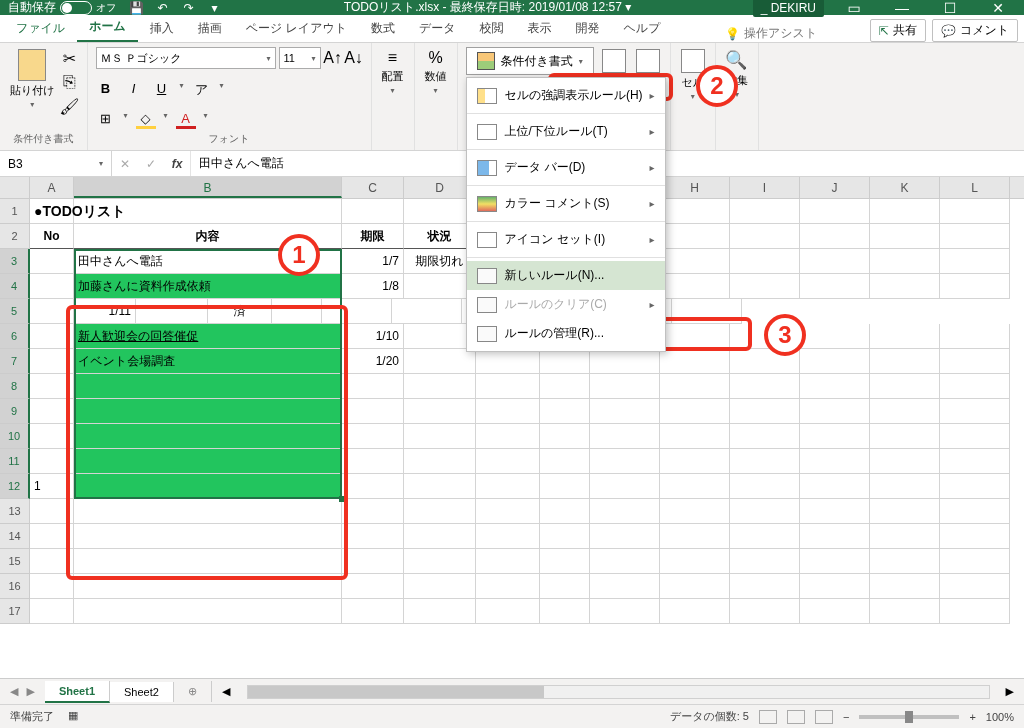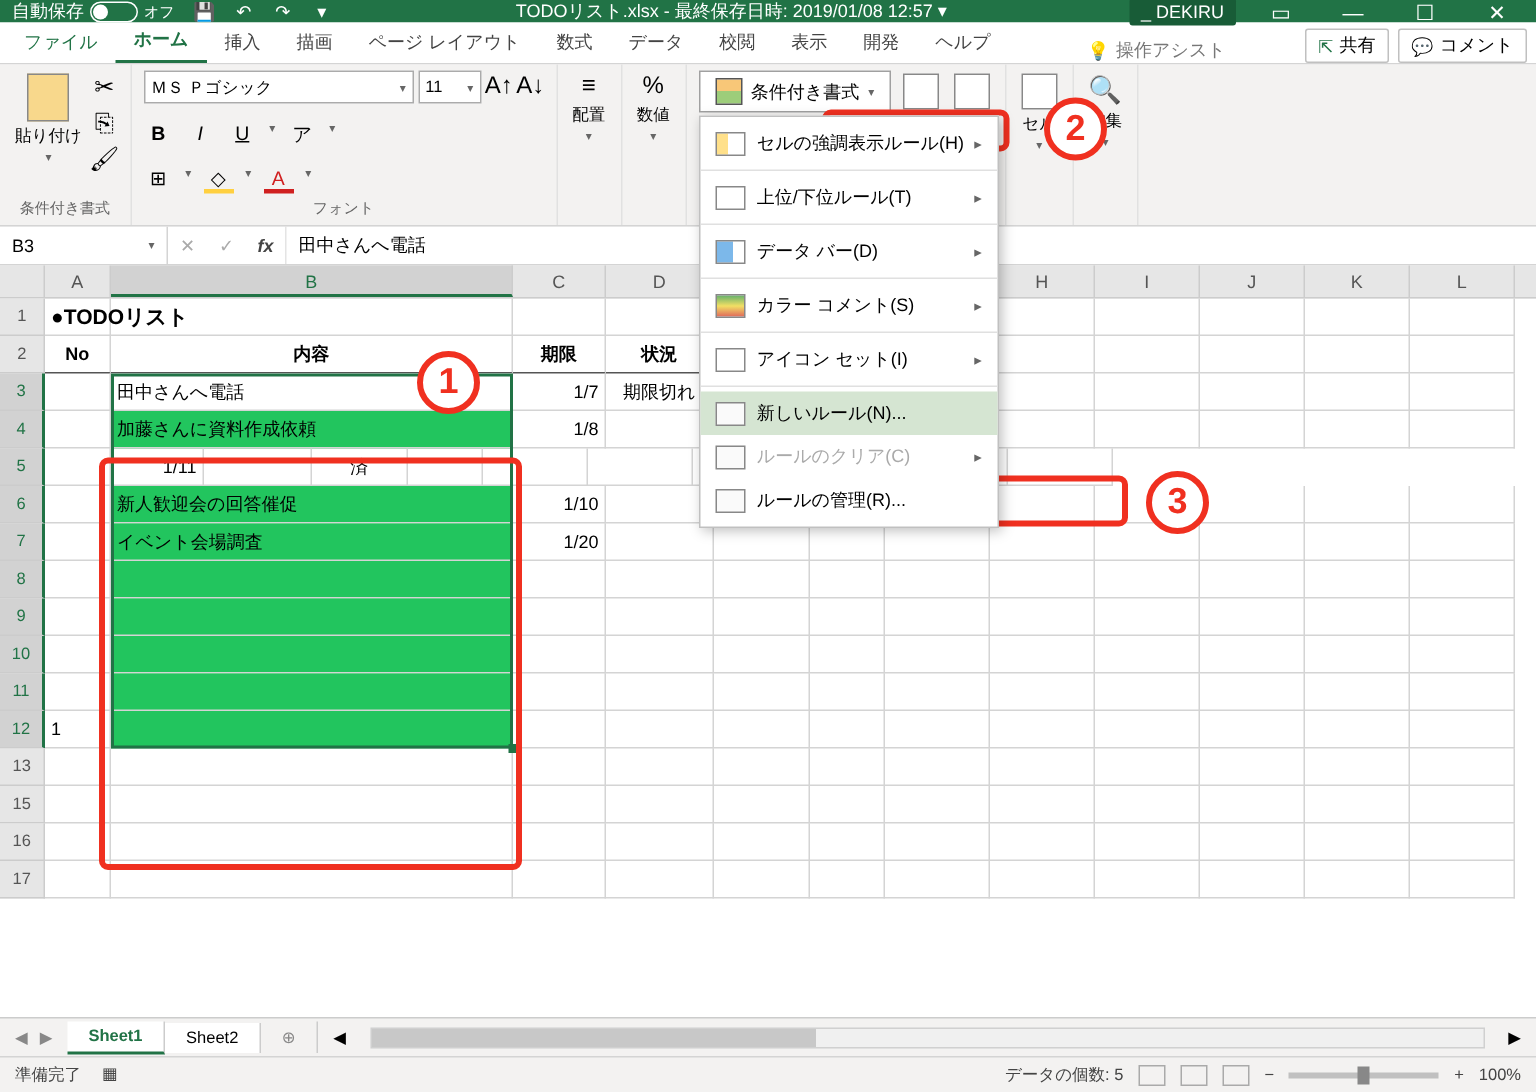--- a/index.html
+++ b/index.html
@@ -419,21 +419,21 @@
         <div class="cell" style="width: 70px;"></div>
         <div class="cell" style="width: 70px;"></div>
         <div class="cell" style="width: 70px;"></div>
         <div class="cell" style="width: 70px;"></div>
         <div class="cell" style="width: 70px;"></div>
         <div class="cell" style="width: 70px;"></div>
       </div>
       <div class="row">
         <div class="rowhead sel">6</div>
         <div class="cell" style="width: 44px;"></div>
-        <div class="cell selected" style="width: 268px;">新人歓迎会の回答催促</div>
+        <div class="cell selected" style="width: 268px; text-decoration: underline;">新人歓迎会の回答催促</div>
         <div class="cell" style="width: 62px; text-align: right;">1/10</div>
         <div class="cell" style="width: 72px; text-align: center;"></div>
         <div class="cell" style="width: 64px; text-align: center;"></div>
         <div class="cell" style="width: 50px;"></div>
         <div class="cell" style="width: 70px;"></div>
         <div class="cell" style="width: 70px;"></div>
         <div class="cell" style="width: 70px;"></div>
         <div class="cell" style="width: 70px;"></div>
         <div class="cell" style="width: 70px;"></div>
         <div class="cell" style="width: 70px;"></div>
@@ -523,20 +523,35 @@
         <div class="cell" style="width: 50px;"></div>
         <div class="cell" style="width: 70px;"></div>
         <div class="cell" style="width: 70px;"></div>
         <div class="cell" style="width: 70px;"></div>
         <div class="cell" style="width: 70px;"></div>
         <div class="cell" style="width: 70px;"></div>
         <div class="cell" style="width: 70px;"></div>
       </div>
       <div class="row">
         <div class="rowhead">13</div>
+        <div class="cell" style="width: 44px;"></div>
+        <div class="cell" style="width: 268px;"></div>
+        <div class="cell" style="width: 62px;"></div>
+        <div class="cell" style="width: 72px;"></div>
+        <div class="cell" style="width: 64px;"></div>
+        <div class="cell" style="width: 50px;"></div>
+        <div class="cell" style="width: 70px;"></div>
+        <div class="cell" style="width: 70px;"></div>
+        <div class="cell" style="width: 70px;"></div>
+        <div class="cell" style="width: 70px;"></div>
+        <div class="cell" style="width: 70px;"></div>
+        <div class="cell" style="width: 70px;"></div>
+      </div>
+      <div class="row">
+        <div class="rowhead">14</div>
         <div class="cell" style="width: 44px;"></div>
         <div class="cell" style="width: 268px;"></div>
         <div class="cell" style="width: 62px;"></div>
         <div class="cell" style="width: 72px;"></div>
         <div class="cell" style="width: 64px;"></div>
         <div class="cell" style="width: 50px;"></div>
         <div class="cell" style="width: 70px;"></div>
         <div class="cell" style="width: 70px;"></div>
         <div class="cell" style="width: 70px;"></div>
         <div class="cell" style="width: 70px;"></div>

